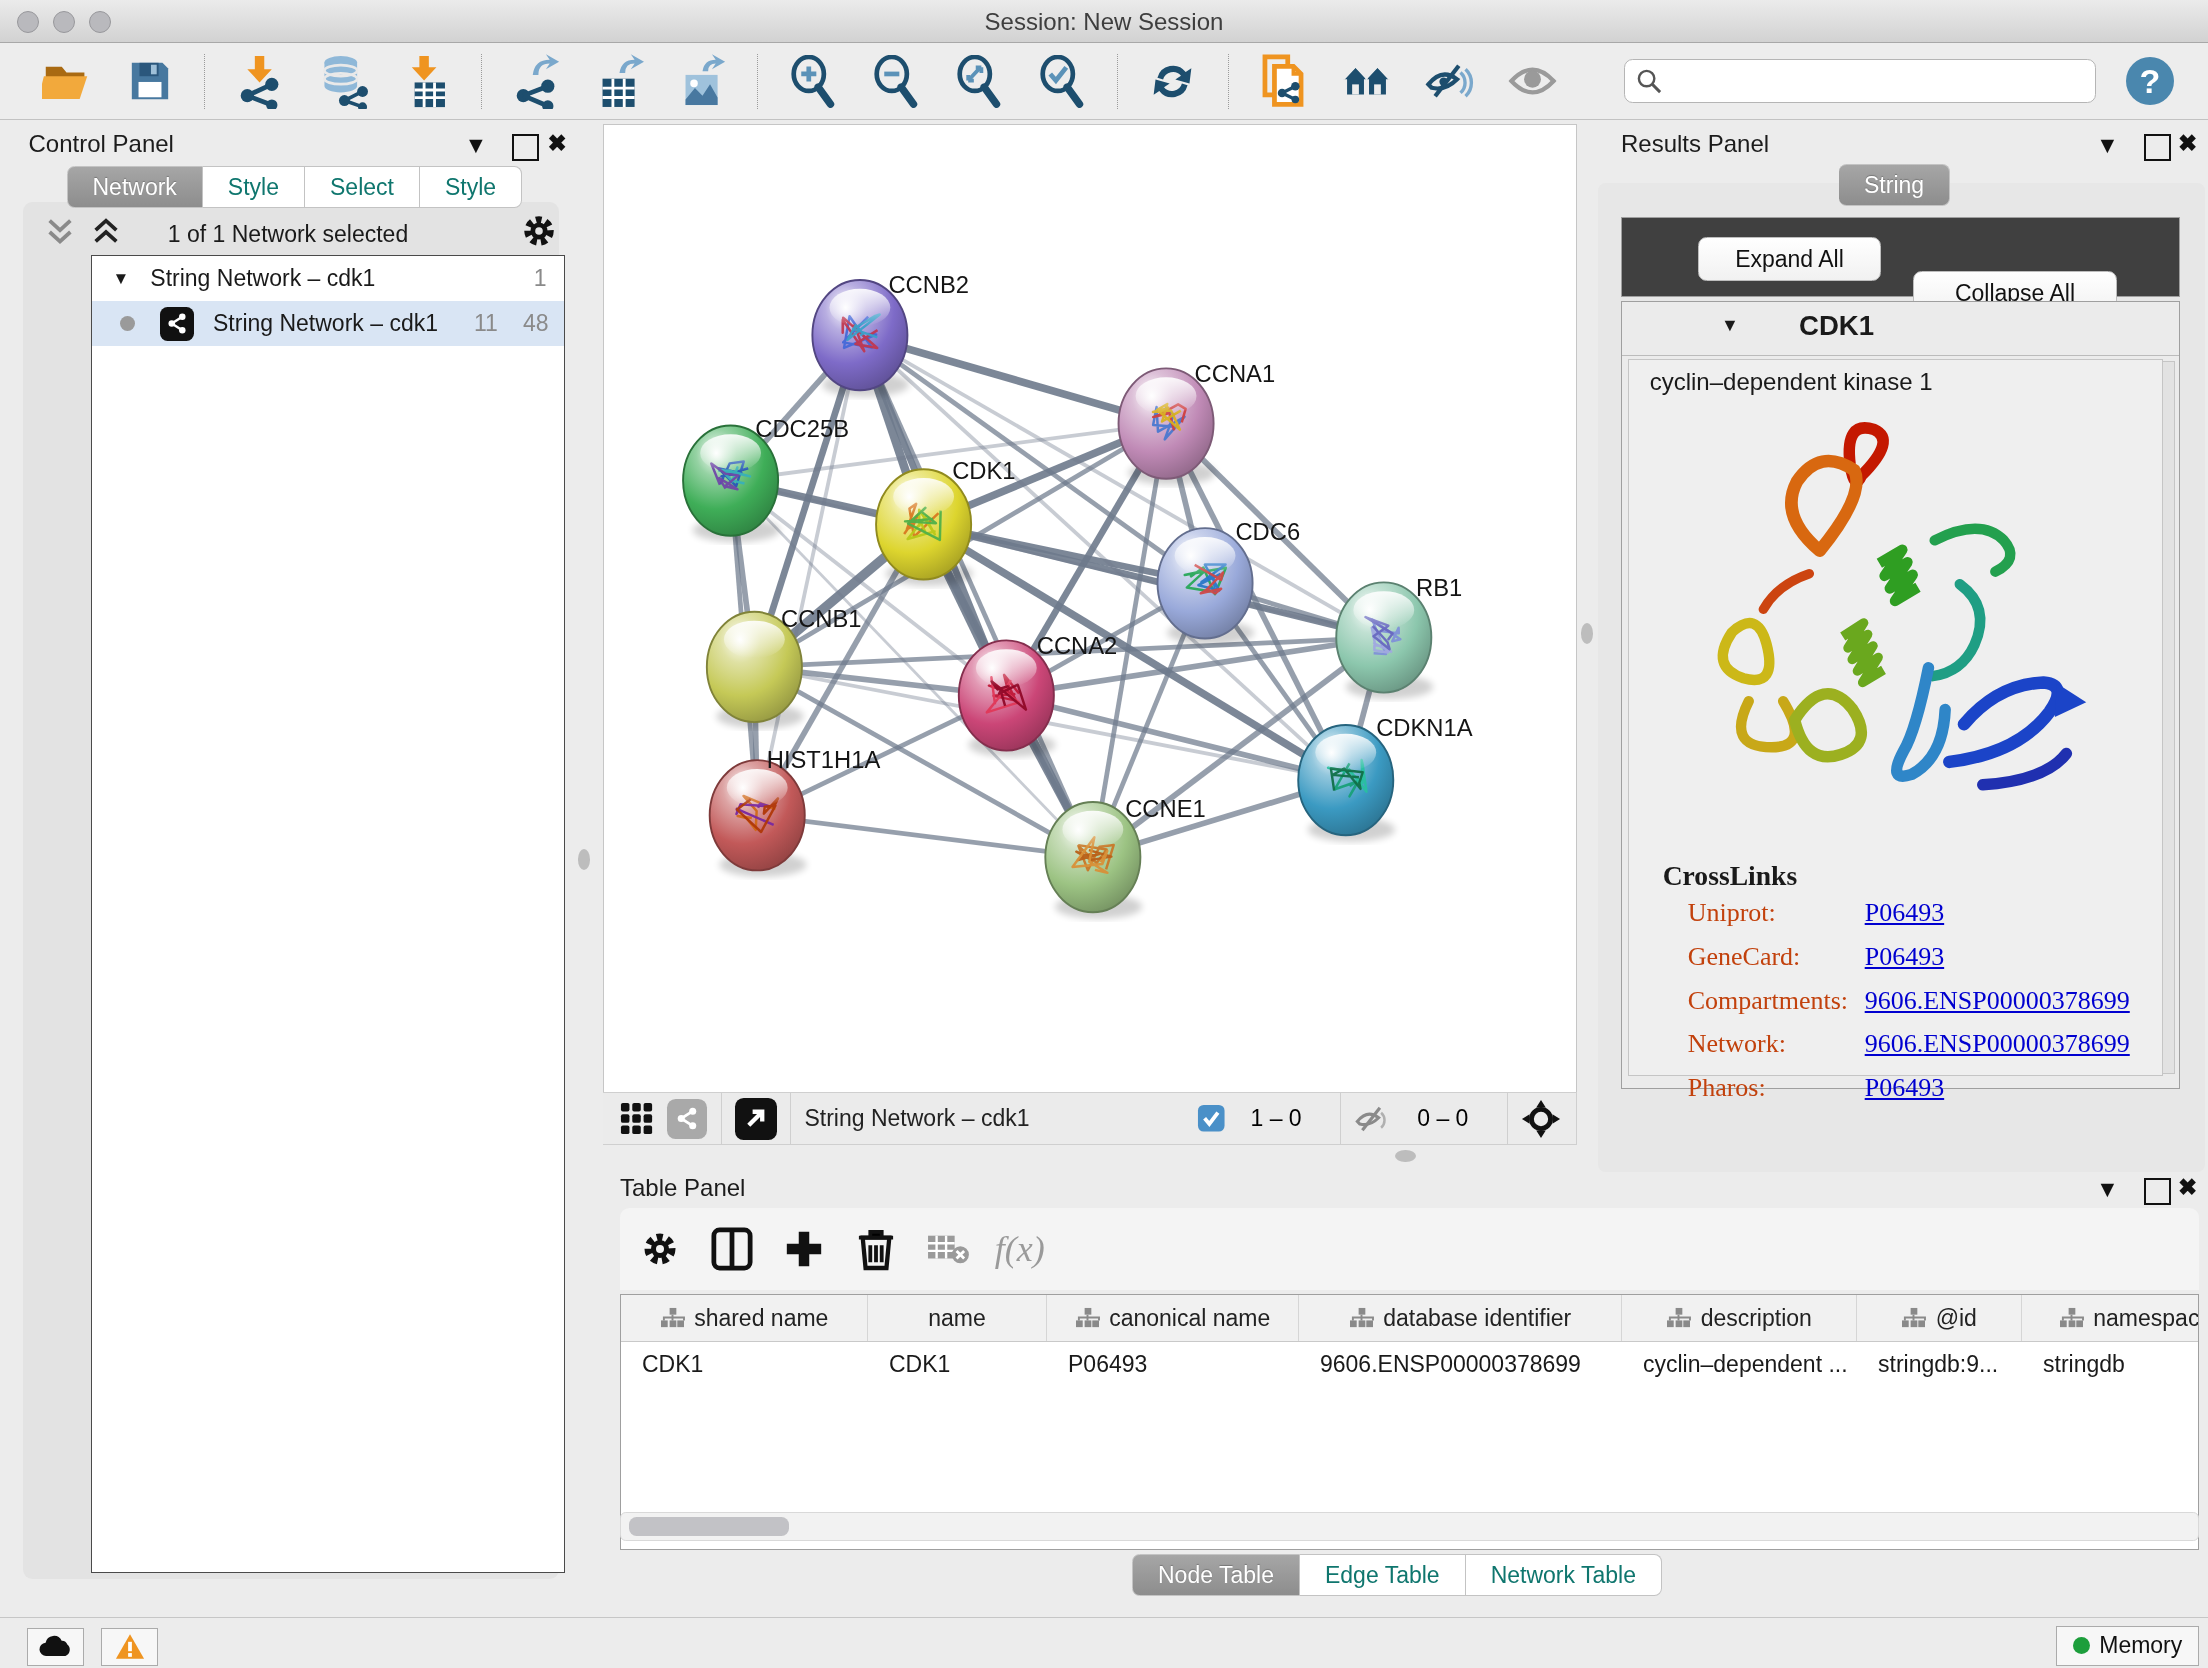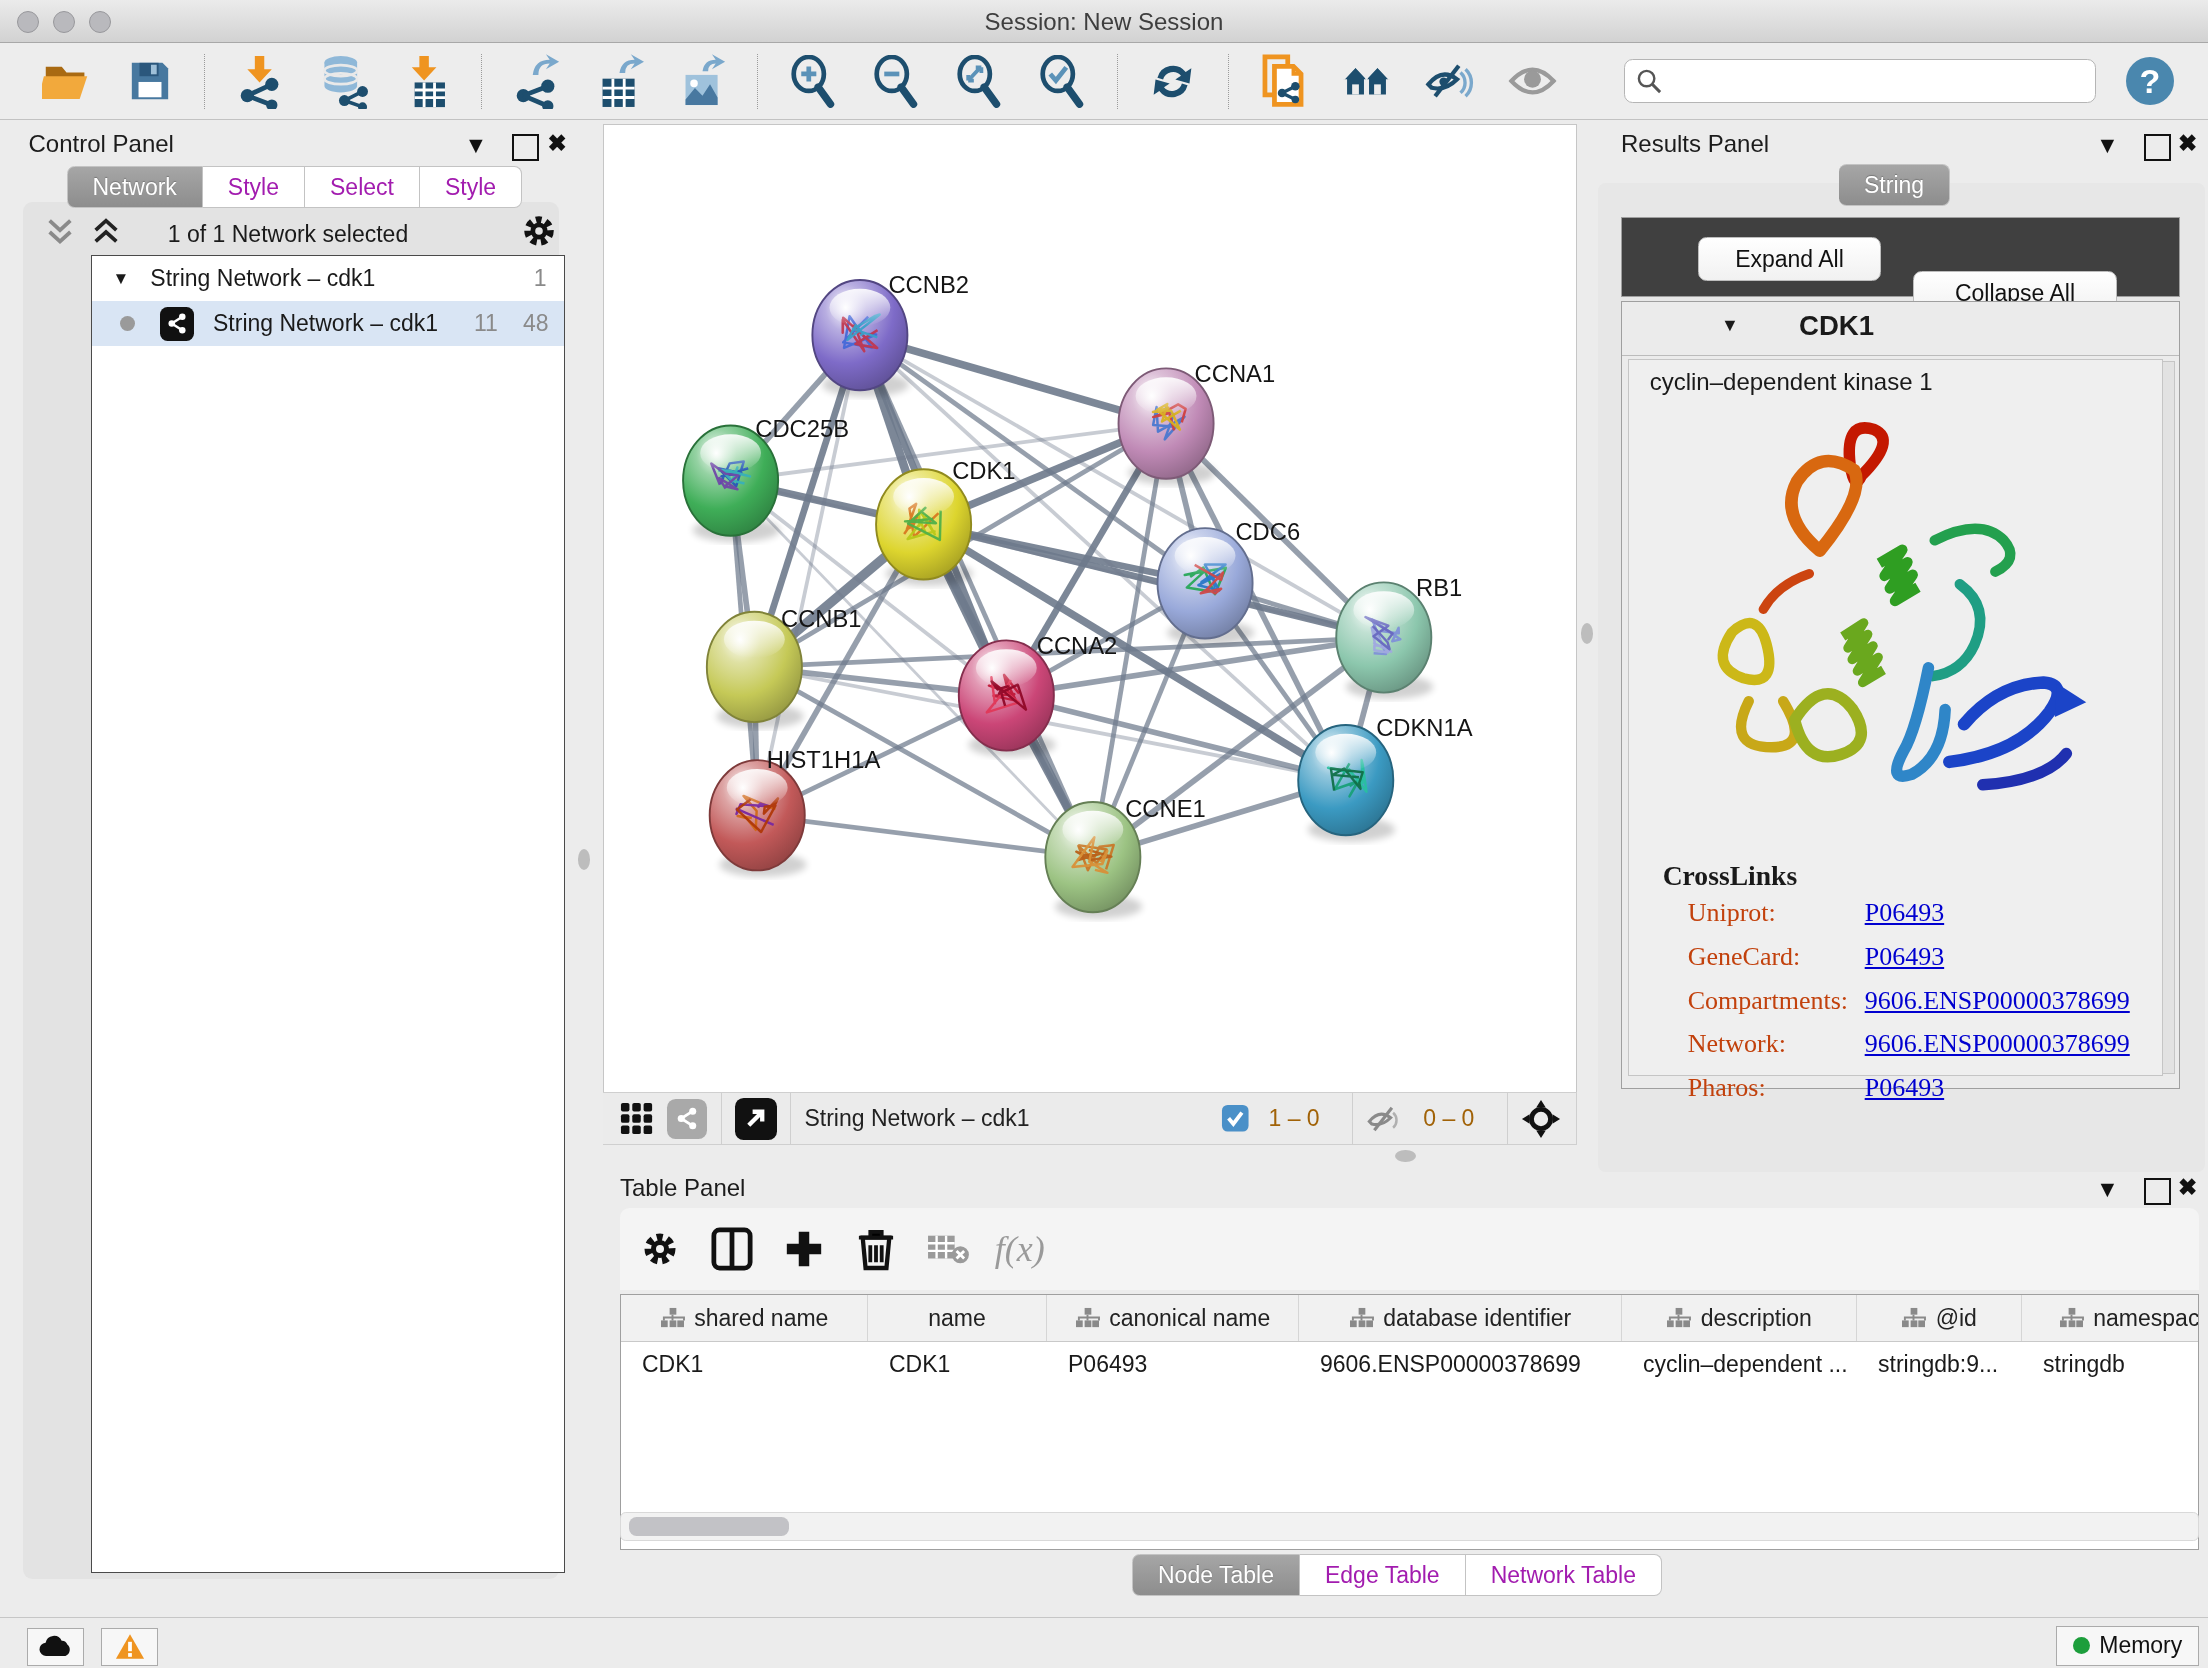--- a/index.html
+++ b/index.html
@@ -23,37 +23,37 @@
     border:1px solid #b5b5b5;border-radius:8.6px;display:flex;align-items:center;padding-left:11.4px;box-sizing:border-box;}
   .searchbox input{border:none;outline:none;font-size:23px;flex:1;margin-left:7.6px;background:transparent;}
   .helpbtn{position:absolute;right:34px;top:57px;width:48px;height:48px;border-radius:50%;
     background:#4a87ae;color:#fff;font-size:34px;font-weight:bold;display:flex;
     align-items:center;justify-content:center;}
   
   .panel-title{font-size:24px;color:#1c1c1c;}
   .pctl{font-size:23px;color:#111;}
   .tabbar{display:flex;}
   .tab{height:40px;padding:0 25px;display:flex;align-items:center;justify-content:center;
-    font-size:23px;background:#fff;border:1px solid #c3c3c3;border-left:none;color:#a21caf;}
+    font-size:23px;background:#fff;border:1px solid #c3c3c3;border-left:none;color:#0f766e;}
   .tab:first-child{border-left:1px solid #c3c3c3;border-radius:7.6px 0 0 7.6px;}
   .tab:last-child{border-radius:0 7.6px 7.6px 0;}
   .tab.sel{background:linear-gradient(#a6a6a6,#8d8d8d);color:#fff;text-shadow:0 -1px 1px #777;}
   .roundbox{background:#e7e7e7;border-radius:9.5px;}
   
   .listbox{background:#fff;border:1.9px solid #4a4a4a;}
   .netrow{height:45px;display:flex;align-items:center;font-size:23px;}
   .netrow .cnt{color:#8a8a8a;}
   .netrow.sel{background:#d9e5f4;}
   .sharebadge{width:34px;height:34px;border-radius:7.6px;background:#111;display:flex;
     align-items:center;justify-content:center;}
   
   .netfooter{left:603px;top:1092px;width:974px;height:53px;background:#ebebeb;
     border:1px solid #cfcfcf;border-left:none;box-sizing:border-box;display:flex;align-items:center;}
   .nfsep{width:0;height:51px;border-left:1px solid #cfcfcf;margin:0 13.3px;}
-  .nfnum{font-size:23px;color:#a16207;margin:0 19px;}
+  .nfnum{font-size:23px;color:#000000;margin:0 25px;}
   
   .rbox{background:#404040;border:1.9px solid #9f9f9f;}
   .btn{background:linear-gradient(#ffffff,#f1f1f1);border:1px solid #bdbdbd;border-radius:8.6px;
     font-size:23px;display:flex;align-items:center;justify-content:center;color:#111;}
   .serif{font-family:"Liberation Serif",serif;}
   .xl-label{font-size:26px;color:#c2410c;}
   .xl-link{font-size:26px;color:#0000d0;text-decoration:underline;}
   .xlrow{position:absolute;left:0;width:100%;height:44px;}
   
   .tp-toolbar{display:flex;align-items:center;background:#f4f4f4;border-radius:9.5px 9.5px 0 0;}

